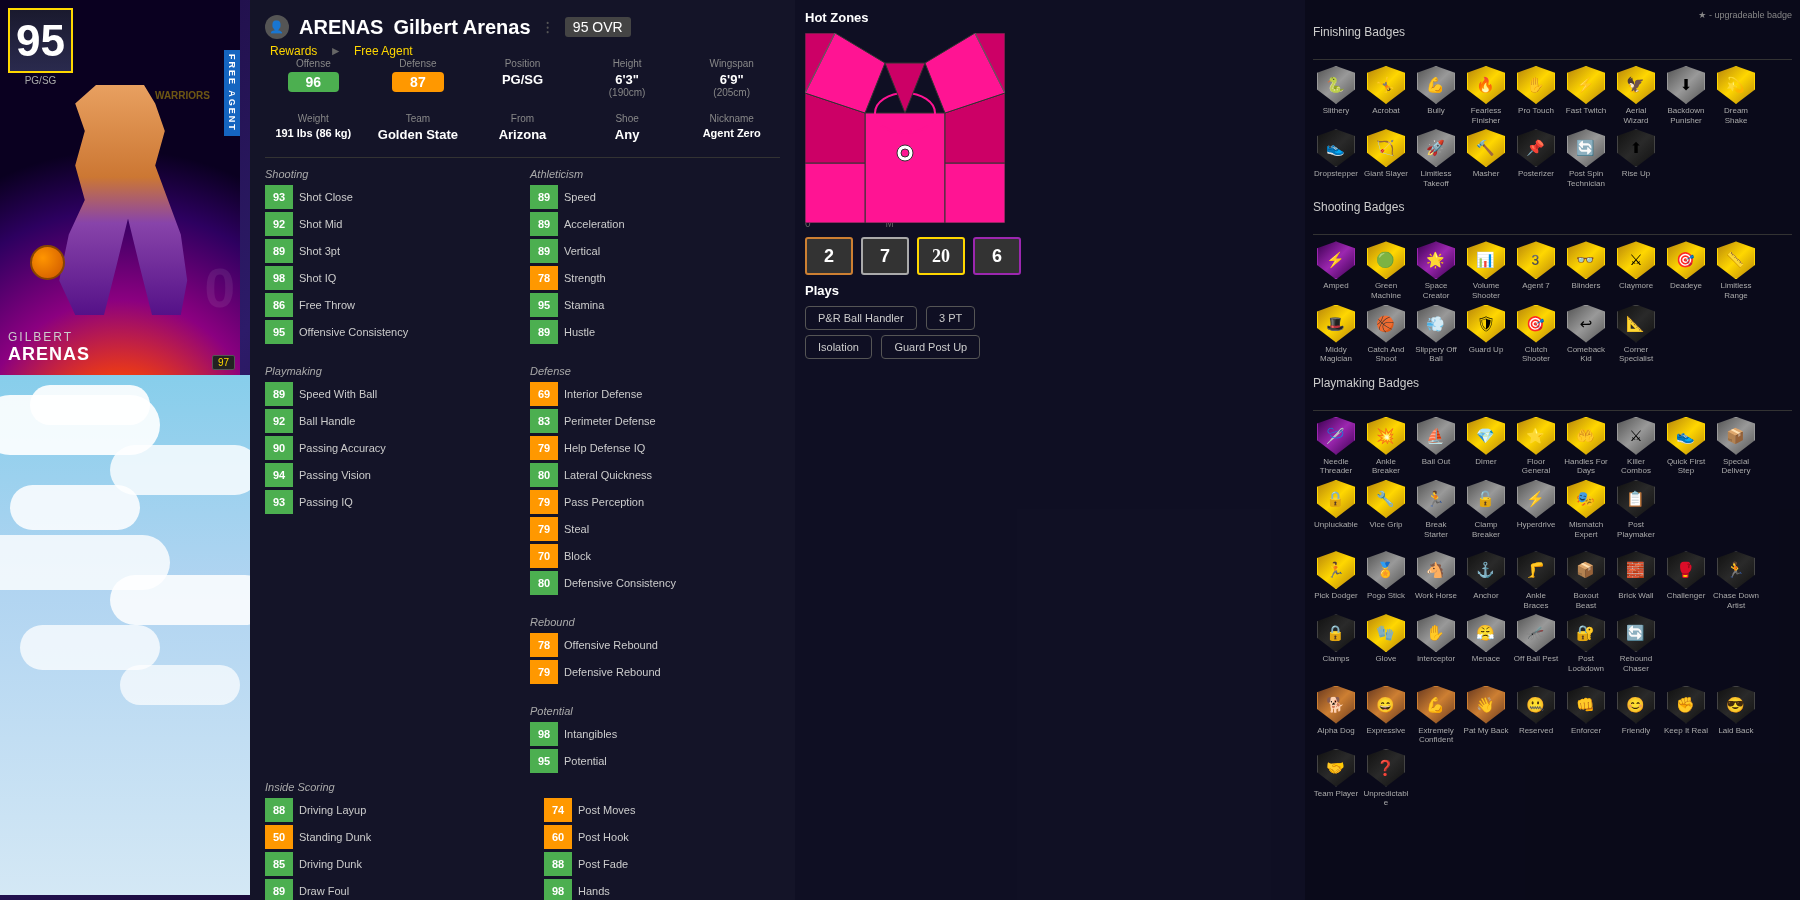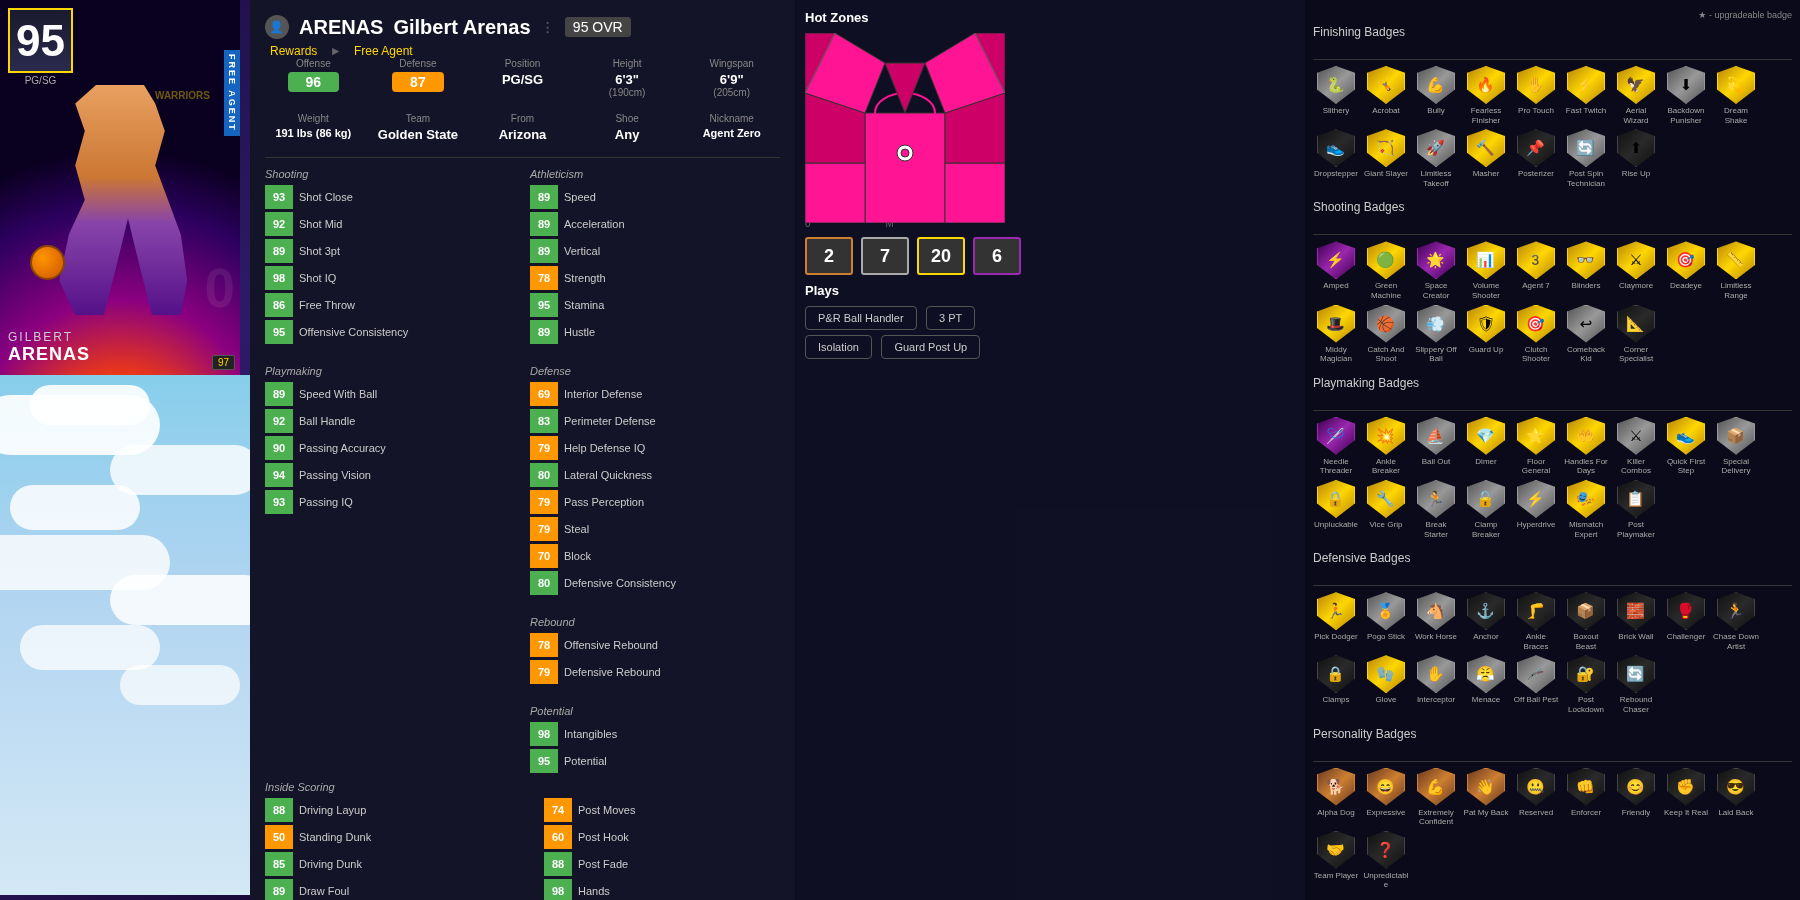--- a/index.html
+++ b/index.html
@@ -218,21 +218,21 @@
       font-size: 18px;
       font-weight: bold;
       width: 48px;
       height: 38px;
       display: flex;
       align-items: center;
       justify-content: center;
       border-radius: 3px;
     }
 
-    .badge-count.gold { border-color: #ffd700; }
+    .badge-count.gold { border-color: #ffd700; font-family: Liberation Serif, serif; }
     .badge-count.silver { border-color: #aaa; }
     .badge-count.bronze { border-color: #cd7f32; }
     .badge-count.purple { border-color: #9c27b0; }
 
     .plays-section { margin-top: 8px; }
 
     .play-btn {
       background: transparent;
       border: 1px solid #555;
       color: #ccc;
@@ -925,21 +925,20 @@
           <div class="badge-name">Mismatch Expert</div>
         </div>
         <div class="badge-item">
           <div style="width: 38px; height: 38px; clip-path: polygon(50% 0%, 100% 18%, 100% 62%, 50% 100%, 0% 62%, 0% 18%); background: linear-gradient(135deg, rgb(17, 17, 17), rgb(42, 42, 42), rgb(17, 17, 17)); display: flex; align-items: center; justify-content: center; font-size: 15px; border: 1px solid rgb(68, 68, 68);">📋</div>
           <div class="badge-name">Post Playmaker</div>
         </div>
       </div>
   </div>
 
   <div class="badge-category">
-    <div class="badge-category-title">Defensive Badges</div>
     <div class="badges-grid" id="defensive-badges-grid">
         <div class="badge-item">
           <div style="width: 38px; height: 38px; clip-path: polygon(50% 0%, 100% 18%, 100% 62%, 50% 100%, 0% 62%, 0% 18%); background: linear-gradient(135deg, rgb(184, 134, 11), rgb(255, 215, 0), rgb(184, 134, 11)); display: flex; align-items: center; justify-content: center; font-size: 15px; border: 1px solid rgb(255, 215, 0);">🏃</div>
           <div class="badge-name">Pick Dodger</div>
         </div>
         <div class="badge-item">
           <div style="width: 38px; height: 38px; clip-path: polygon(50% 0%, 100% 18%, 100% 62%, 50% 100%, 0% 62%, 0% 18%); background: linear-gradient(135deg, rgb(85, 85, 85), rgb(153, 153, 153), rgb(85, 85, 85)); display: flex; align-items: center; justify-content: center; font-size: 15px; border: 1px solid rgb(153, 153, 153);">🏅</div>
           <div class="badge-name">Pogo Stick</div>
         </div>
         <div class="badge-item">
@@ -995,21 +994,20 @@
           <div class="badge-name">Post Lockdown</div>
         </div>
         <div class="badge-item">
           <div style="width: 38px; height: 38px; clip-path: polygon(50% 0%, 100% 18%, 100% 62%, 50% 100%, 0% 62%, 0% 18%); background: linear-gradient(135deg, rgb(17, 17, 17), rgb(42, 42, 42), rgb(17, 17, 17)); display: flex; align-items: center; justify-content: center; font-size: 15px; border: 1px solid rgb(68, 68, 68);">🔄</div>
           <div class="badge-name">Rebound Chaser</div>
         </div>
       </div>
   </div>
 
   <div class="badge-category">
-    <div class="badge-category-title">Personality Badges</div>
     <div class="badges-grid" id="personality-badges-grid">
         <div class="badge-item">
           <div style="width: 38px; height: 38px; clip-path: polygon(50% 0%, 100% 18%, 100% 62%, 50% 100%, 0% 62%, 0% 18%); background: linear-gradient(135deg, rgb(107, 58, 31), rgb(205, 127, 50), rgb(107, 58, 31)); display: flex; align-items: center; justify-content: center; font-size: 15px; border: 1px solid rgb(205, 127, 50);">🐕</div>
           <div class="badge-name">Alpha Dog</div>
         </div>
         <div class="badge-item">
           <div style="width: 38px; height: 38px; clip-path: polygon(50% 0%, 100% 18%, 100% 62%, 50% 100%, 0% 62%, 0% 18%); background: linear-gradient(135deg, rgb(107, 58, 31), rgb(205, 127, 50), rgb(107, 58, 31)); display: flex; align-items: center; justify-content: center; font-size: 15px; border: 1px solid rgb(205, 127, 50);">😄</div>
           <div class="badge-name">Expressive</div>
         </div>
         <div class="badge-item">

